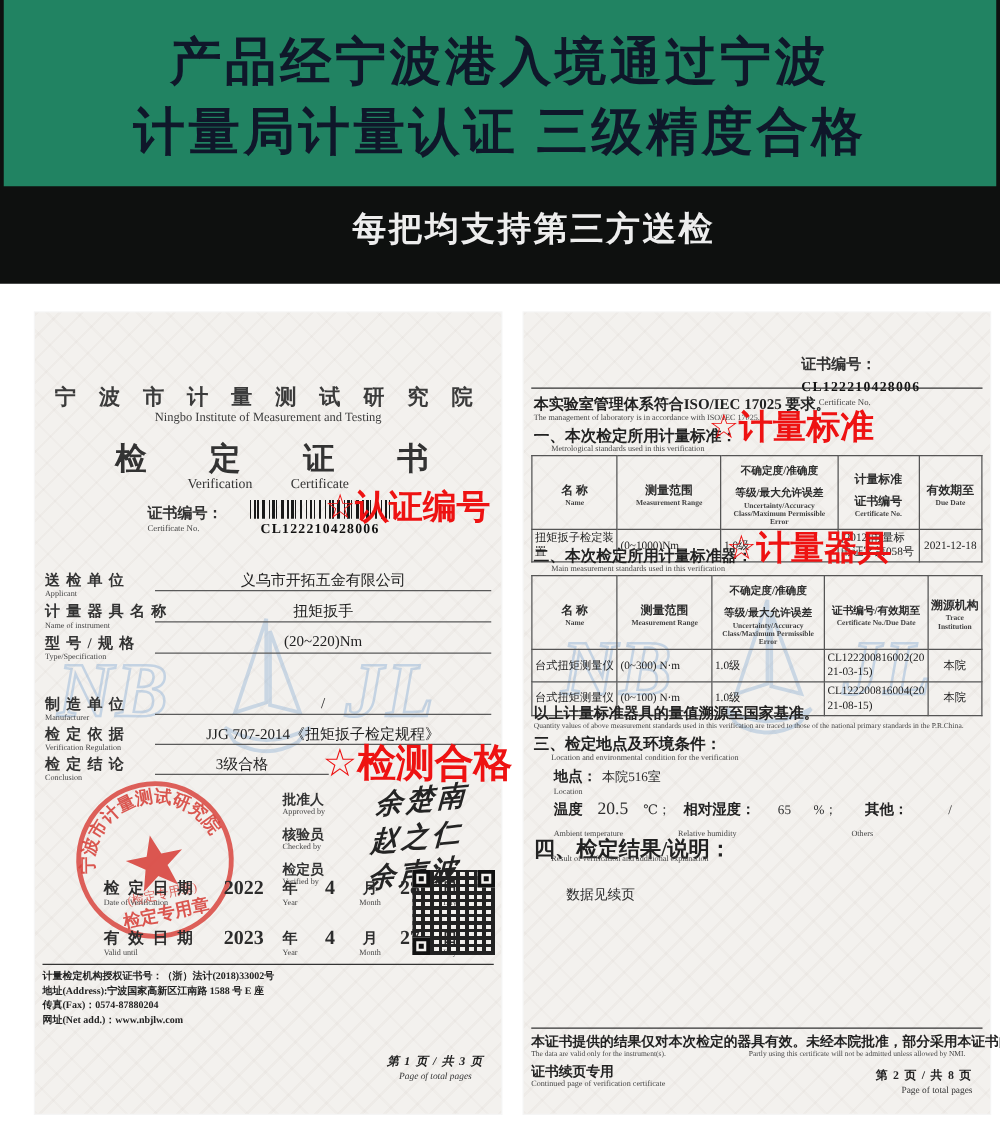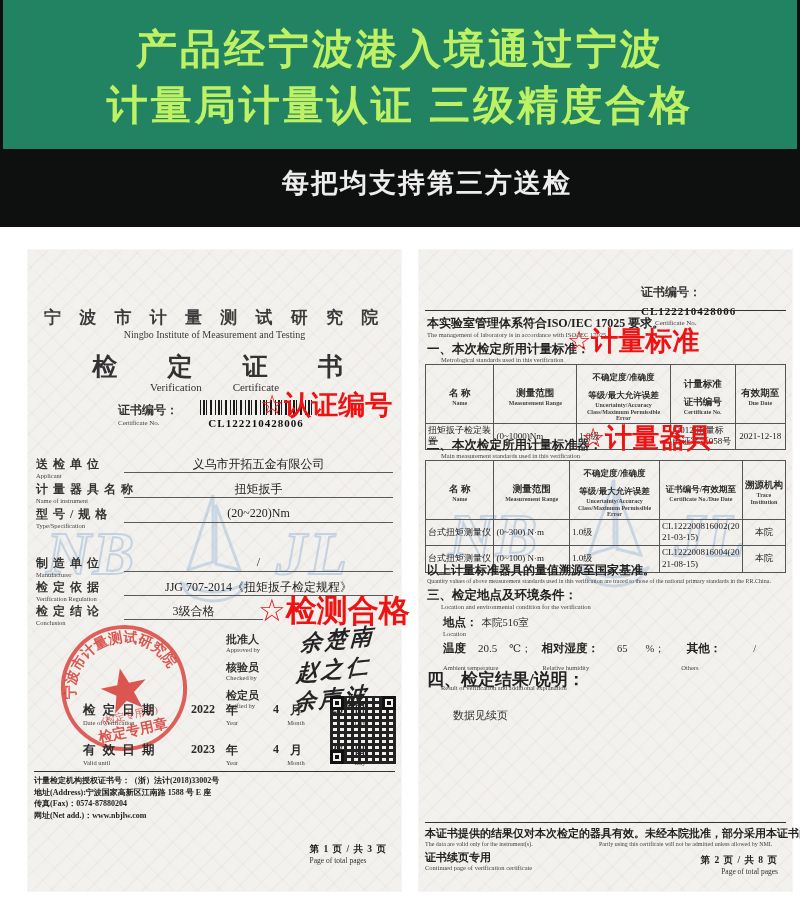--- a/index.html
+++ b/index.html
@@ -2,21 +2,21 @@
 <html><head>
 <meta charset="utf-8">
 <style>
   html,body{margin:0;padding:0;}
   body{width:800px;font-family:"Liberation Sans",sans-serif;background:#fff;}
   .screen{position:relative;width:800px;height:917px;background:#fff;overflow:hidden;}
 
   
   .top-black{position:absolute;left:0;top:0;width:800px;height:227px;background:#0e100f;}
   .banner-green{position:absolute;left:3px;top:0;width:794px;height:149px;background:#218362;}
-  .banner-line{position:absolute;width:100%;text-align:center;color:#bef264;font-weight:800;
+  .banner-line{position:absolute;width:100%;text-align:center;color:#0f172a;font-weight:800;
     font-size:41px;letter-spacing:3px;font-family:"Liberation Sans",sans-serif;}
   .banner-line.l1{top:22px;}
   .banner-line.l2{top:78px;}
   .subbar-text{position:absolute;top:165px;width:100%;text-align:center;color:#ededed;
     font-size:27px;font-weight:600;letter-spacing:2px;margin-left:27px;}
 
   
   .page{position:absolute;top:250px;width:373px;height:641px;background:#f3f1ee;
     box-shadow:0 0 0 1px rgba(0,0,0,.04);
     background-image:
@@ -58,21 +58,21 @@
   .aprow .cn{font-size:11px;font-weight:700;color:#333;}
   .aprow .en{font-size:6.5px;color:#444;margin-top:-1px;}
   .sig{position:absolute;font-size:22px;font-weight:700;font-style:italic;color:#242424;
     transform:rotate(-6deg) skewX(-8deg);letter-spacing:3px;white-space:nowrap;}
 
   
   .daterow{position:absolute;left:55px;display:flex;align-items:flex-start;}
   .daterow .dl{width:92px;}
   .daterow .dl .cn{font-size:12.5px;font-weight:700;letter-spacing:2px;white-space:nowrap;}
   .daterow .dl .en{font-size:6.5px;color:#444;}
-  .daterow .num{width:40px;text-align:right;font-size:12px;font-weight:600;}
+  .daterow .num{width:40px;text-align:center;font-size:16px;font-weight:600;}
   .daterow .unit{width:34px;text-align:center;}
   .daterow .unit .cn{font-size:12px;font-weight:700;}
   .daterow .unit .en{font-size:6.5px;color:#444;}
 
   .qr{background:
       repeating-linear-gradient(0deg,#222 0 3px,rgba(0,0,0,0) 3px 6px),
       repeating-linear-gradient(90deg,#222 0 3px,rgba(0,0,0,0) 3px 7px);}
   .qr .finder{position:absolute;width:14px;height:14px;border:3px solid #111;background:#f3f1ee;box-sizing:border-box;}
   .qr .finder::after{content:"";position:absolute;left:2px;top:2px;width:4px;height:4px;background:#111;}
 
@@ -257,21 +257,21 @@
       <div class="finder" style="left:0;bottom:0;"></div>
     </div>
 
     <div class="foot-line" style="top:521px;"></div>
     <div class="abs" style="left:6px;top:525px;">
       <div class="foot-txt">计量检定机构授权证书号：（浙）法计(2018)33002号</div>
       <div class="foot-txt">地址(Address):宁波国家高新区江南路 1588 号 E 座</div>
       <div class="foot-txt">传真(Fax)：0574-87880204</div>
       <div class="foot-txt">网址(Net add.)：www.nbjlw.com</div>
     </div>
-    <div class="abs" style="right:14px;top:593px;text-align:left;">
+    <div class="abs" style="right:14px;top:593px;text-align:center;font-style:italic;">
       <div class="pagenum-cn">第 1 页 / 共 3 页</div>
       <div class="pagenum-en">Page of total pages</div>
     </div>
   </div>
 
   <div class="page page-right">
 
     <div class="wm-letter abs" style="left:30px;top:250px;">NB</div>
     <div class="wm-letter abs" style="left:255px;top:250px;">JL</div>
     <svg class="wm-boat abs" style="left:150px;top:225px;" width="90" height="130" viewBox="0 0 90 130">
@@ -365,21 +365,21 @@
 
     <div class="rp-bold abs" style="left:8px;top:337px;font-size:12.5px;">三、检定地点及环境条件：</div>
     <div class="rp-tiny abs" style="left:22px;top:353px;">Location and environmental condition for the verification</div>
     <div class="abs" style="left:24px;top:362px;">
       <span class="rp-bold" style="font-size:11.5px;">地点：</span>
       <span style="font-size:10.5px;">本院516室</span>
       <div class="rp-tiny">Location</div>
     </div>
     <div class="abs" style="left:24px;top:388px;width:340px;">
       <span class="rp-bold" style="font-size:11.5px;">温度</span>
-      <span style="font-size:11px;margin:12px 8px;">20.5</span>
+      <span style="font-size:14px;margin:12px 8px;">20.5</span>
       <span style="font-size:10.5px;">℃；</span>
       <span class="rp-bold" style="font-size:11.5px;margin-left:6px;">相对湿度：</span>
       <span style="font-size:10.5px;margin:0 14px;">65</span>
       <span style="font-size:10.5px;">%；</span>
       <span class="rp-bold" style="font-size:11.5px;margin-left:18px;">其他：</span>
       <span style="font-size:10.5px;margin-left:28px;">/</span>
       <div>
         <span class="rp-tiny">Ambient temperature</span>
         <span class="rp-tiny" style="margin-left:40px;">Relative humidity</span>
         <span class="rp-tiny" style="margin-left:88px;">Others</span>

